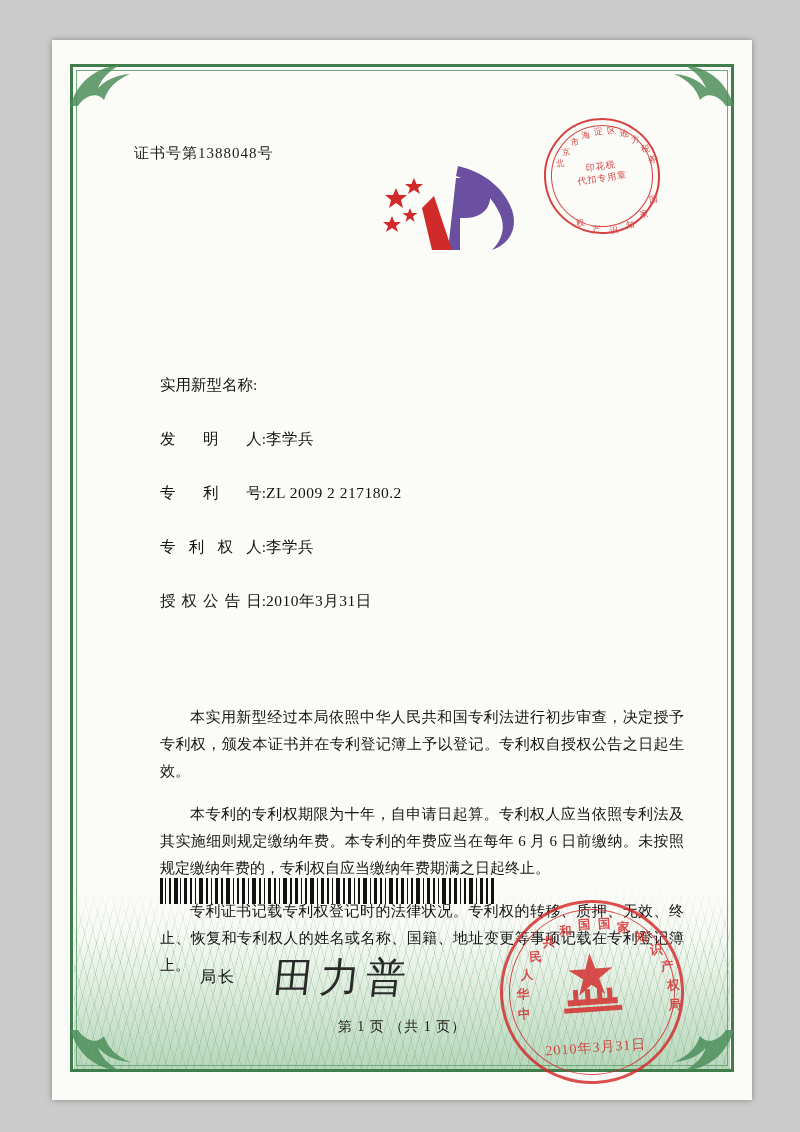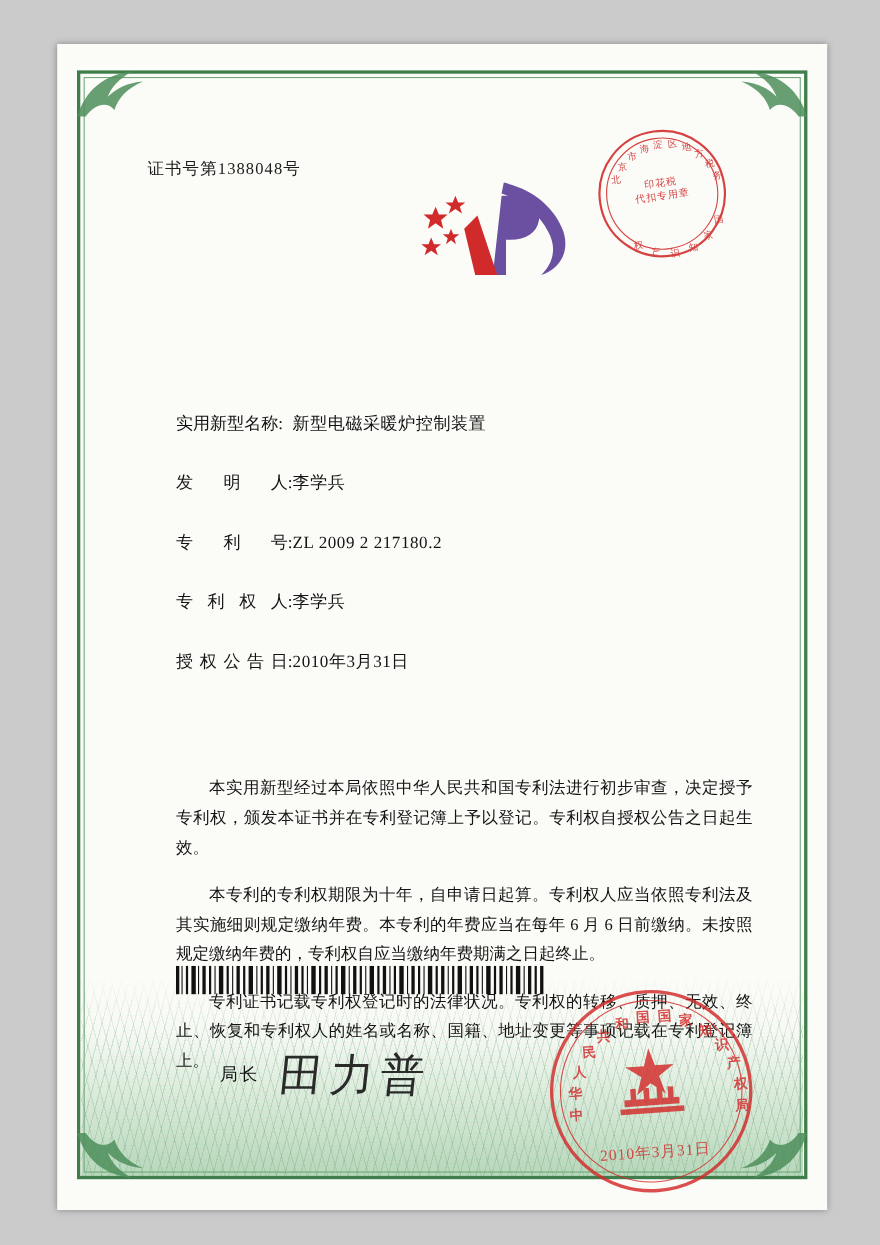--- a/index.html
+++ b/index.html
@@ -212,20 +212,21 @@
   }
   .barcode svg { display: block; width: 100%; height: 100%; }
 
   
   .sign-row {
     position: absolute;
     left: 148px;
     top: 910px;
     display: flex;
     align-items: center;
+    gap: 20px;
   }
   .sign-label {
     font-size: 16px;
     letter-spacing: 2px;
     color: #121212;
   }
   .signature {
     margin-left: 18px;
     font-size: 40px;
     color: #1a1a1a;
@@ -365,21 +366,20 @@
         <span style="transform: rotate(220deg) translate(0,-50px) rotate(-220deg)">权</span>
       </div>
       <div class="mid">印花税<br>代扣专用章</div>
     </div>
 
 
     <div class="fields">
 
       <div class="field-row">
         <div class="field-label">实用新型名称:</div>
-        <div class="field-value">新型电磁采暖炉控制装置</div>
       </div>
 
       <div class="field-row">
         <div class="field-label spread">
             <span>发</span>
             <span>明</span>
             <span>人:</span>
           </div>
         <div class="field-value">李学兵</div>
       </div>
@@ -526,15 +526,16 @@
             <rect x="24" y="40" width="5" height="12"></rect>
             <rect x="36" y="40" width="5" height="12"></rect>
             <rect x="48" y="40" width="5" height="12"></rect>
             <rect x="58" y="40" width="5" height="12"></rect>
           </g>
         </svg>
       </div>
       <div class="seal-date">2010年3月31日</div>
     </div>
 
+    <div class="footer">第 1 页 （共 1 页）</div>
 
   </div>
 </div>
 
 </body></html>

